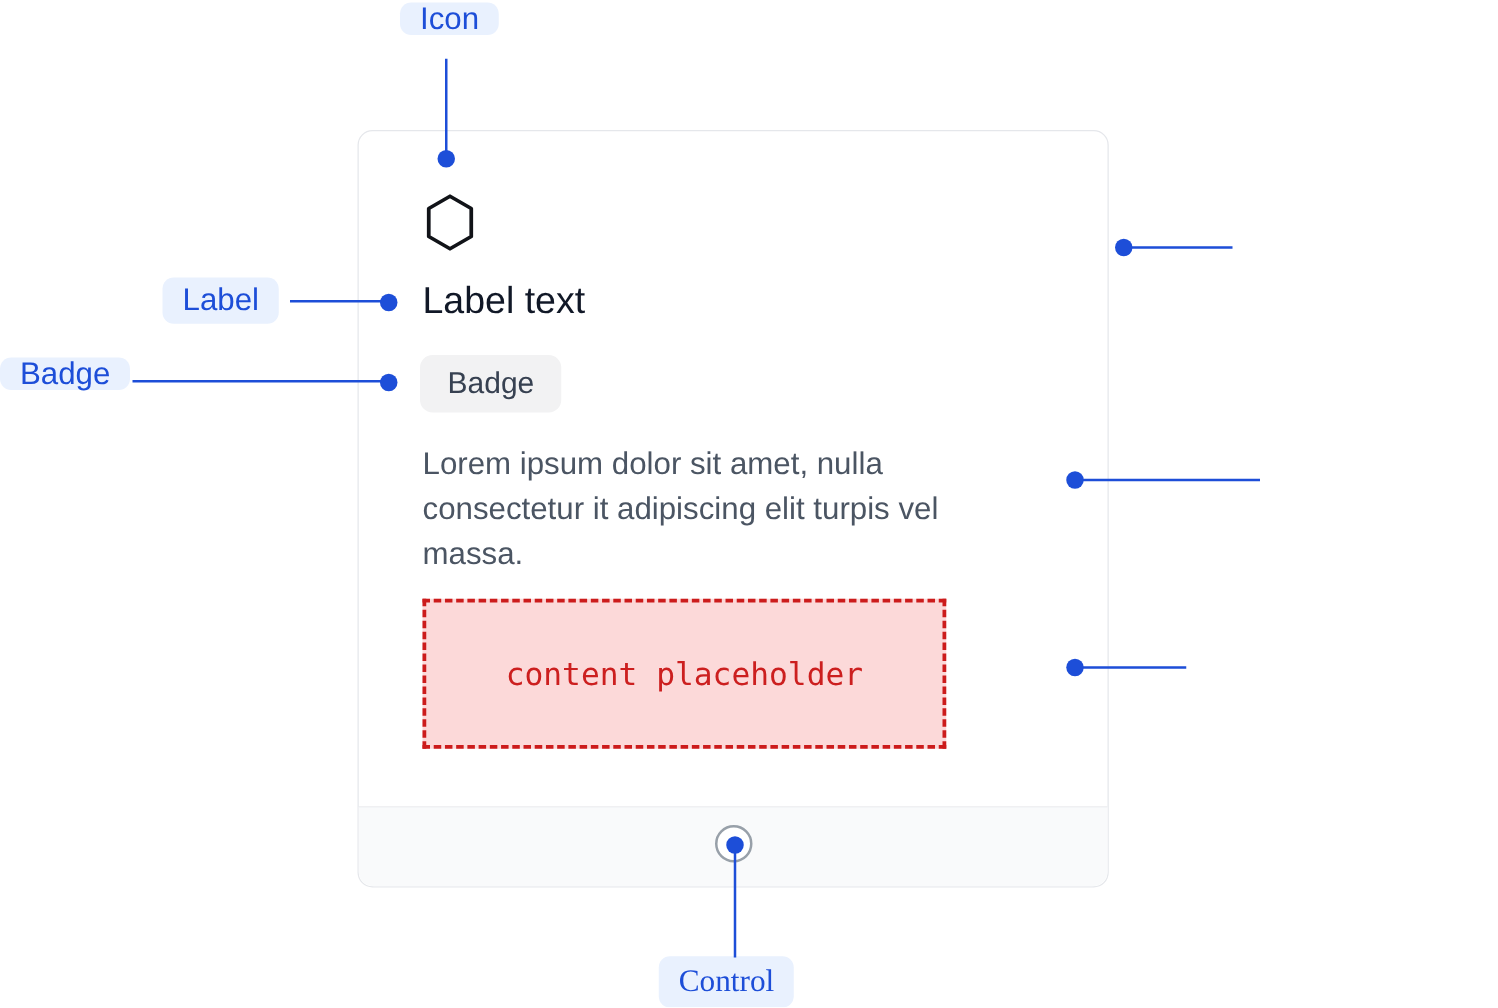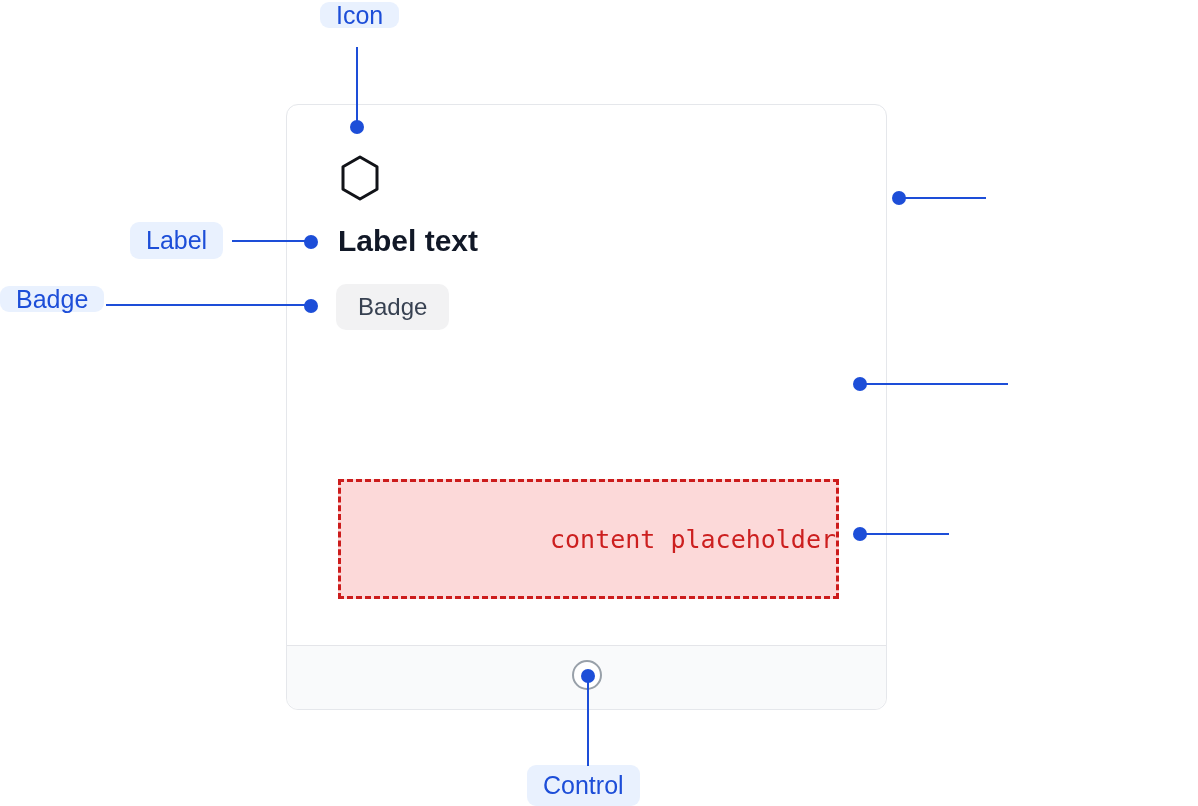--- a/index.html
+++ b/index.html
@@ -16,35 +16,35 @@
   }
   .line{position:absolute;background:#1d4ed8;z-index:5;}
   .dot{position:absolute;width:14px;height:14px;border-radius:50%;background:#1d4ed8;z-index:6;}
   
   .card{
     position:absolute;left:286px;top:104px;width:601px;height:606px;
     background:#ffffff;border:1px solid #e5e7eb;border-radius:12px;box-sizing:border-box;
   }
   .hexwrap{position:absolute;left:51px;top:49px;width:44px;height:48px;}
   .card-label{
-    position:absolute;left:51px;top:118px;font-size:30px;font-weight:700;color:#111827;line-height:36px;
+    position:absolute;left:51px;top:118px;font-size:30px;font-weight:400;color:#111827;line-height:36px;
   }
   .badge{
     position:absolute;left:49px;top:179px;display:inline-flex;align-items:center;
     height:46px;padding:0 22px;border-radius:10px;background:#f2f2f3;color:#374151;
     font-size:24px;box-sizing:border-box;
   }
   .desc{
     position:absolute;left:51px;top:248px;width:500px;
     font-size:25px;line-height:36px;color:#4b5563;white-space:pre-line;
   }
   .placeholder{
-    position:absolute;left:51px;top:374px;width:501px;height:120px;box-sizing:border-box;
+    position:absolute;left:51px;top:374px;width:419px;height:120px;box-sizing:border-box;
     background:#fcd9d9;border:3px dashed #cc1c1c;
-    display:flex;align-items:center;justify-content:flex-end;
+    display:flex;align-items:center;justify-content:center;
     font-family:"DejaVu Sans Mono", monospace;font-size:25px;color:#cc1f1f;
   }
   .footer{
     position:absolute;left:0;right:0;bottom:0;height:63px;
     background:#f9fafb;border-top:1px solid #e4e5e9;border-radius:0 0 12px 12px;
   }
   .ctl-ring{
     position:absolute;left:calc(50% - 15px);top:14px;width:30px;height:30px;box-sizing:border-box;
     border:2px solid #98a0a9;border-radius:50%;background:#ffffff;
   }
@@ -55,20 +55,23 @@
 <div id="canvas">
 
   <div class="card">
     <div class="hexwrap">
       <svg width="44" height="48" viewBox="0 0 44 48">
         <path d="M22 3 L39 12.8 L39 35.2 L22 45 L5 35.2 L5 12.8 Z" fill="none" stroke="#111318" stroke-width="3" stroke-linejoin="round"></path>
       </svg>
     </div>
     <div class="card-label">Label text</div>
     <div class="badge">Badge</div>
+    <div class="desc">Lorem ipsum dolor sit amet, nulla
+consectetur it adipiscing elit turpis vel
+massa.</div>
     <div class="placeholder">
       <span>content placeholder</span>
     </div>
     <div class="footer">
       <div class="ctl-ring"></div>
     </div>
   </div>
 
   <div class="pill" style="left:320px;top:2px;">Icon</div>
   <div class="line" style="left:356px;top:47px;width:2px;height:74px;"></div>
@@ -86,15 +89,15 @@
   <div class="line" style="left:899px;top:197px;width:87px;height:2px;"></div>
 
   <div class="dot" style="left:853px;top:377px;"></div>
   <div class="line" style="left:860px;top:383px;width:148px;height:2px;"></div>
 
   <div class="dot" style="left:853px;top:527px;"></div>
   <div class="line" style="left:860px;top:533px;width:89px;height:2px;"></div>
 
   <div class="dot" style="left:581px;top:669px;"></div>
   <div class="line" style="left:587px;top:677px;width:2px;height:89px;"></div>
-  <div class="pill" style="left:527px;top:765px;height:41px;">Control</div>
+  <div class="pill" style="left:527px;top:765px;height:41px;font-family:Liberation Serif, serif;">Control</div>
 
 </div>
 
 </body></html>

